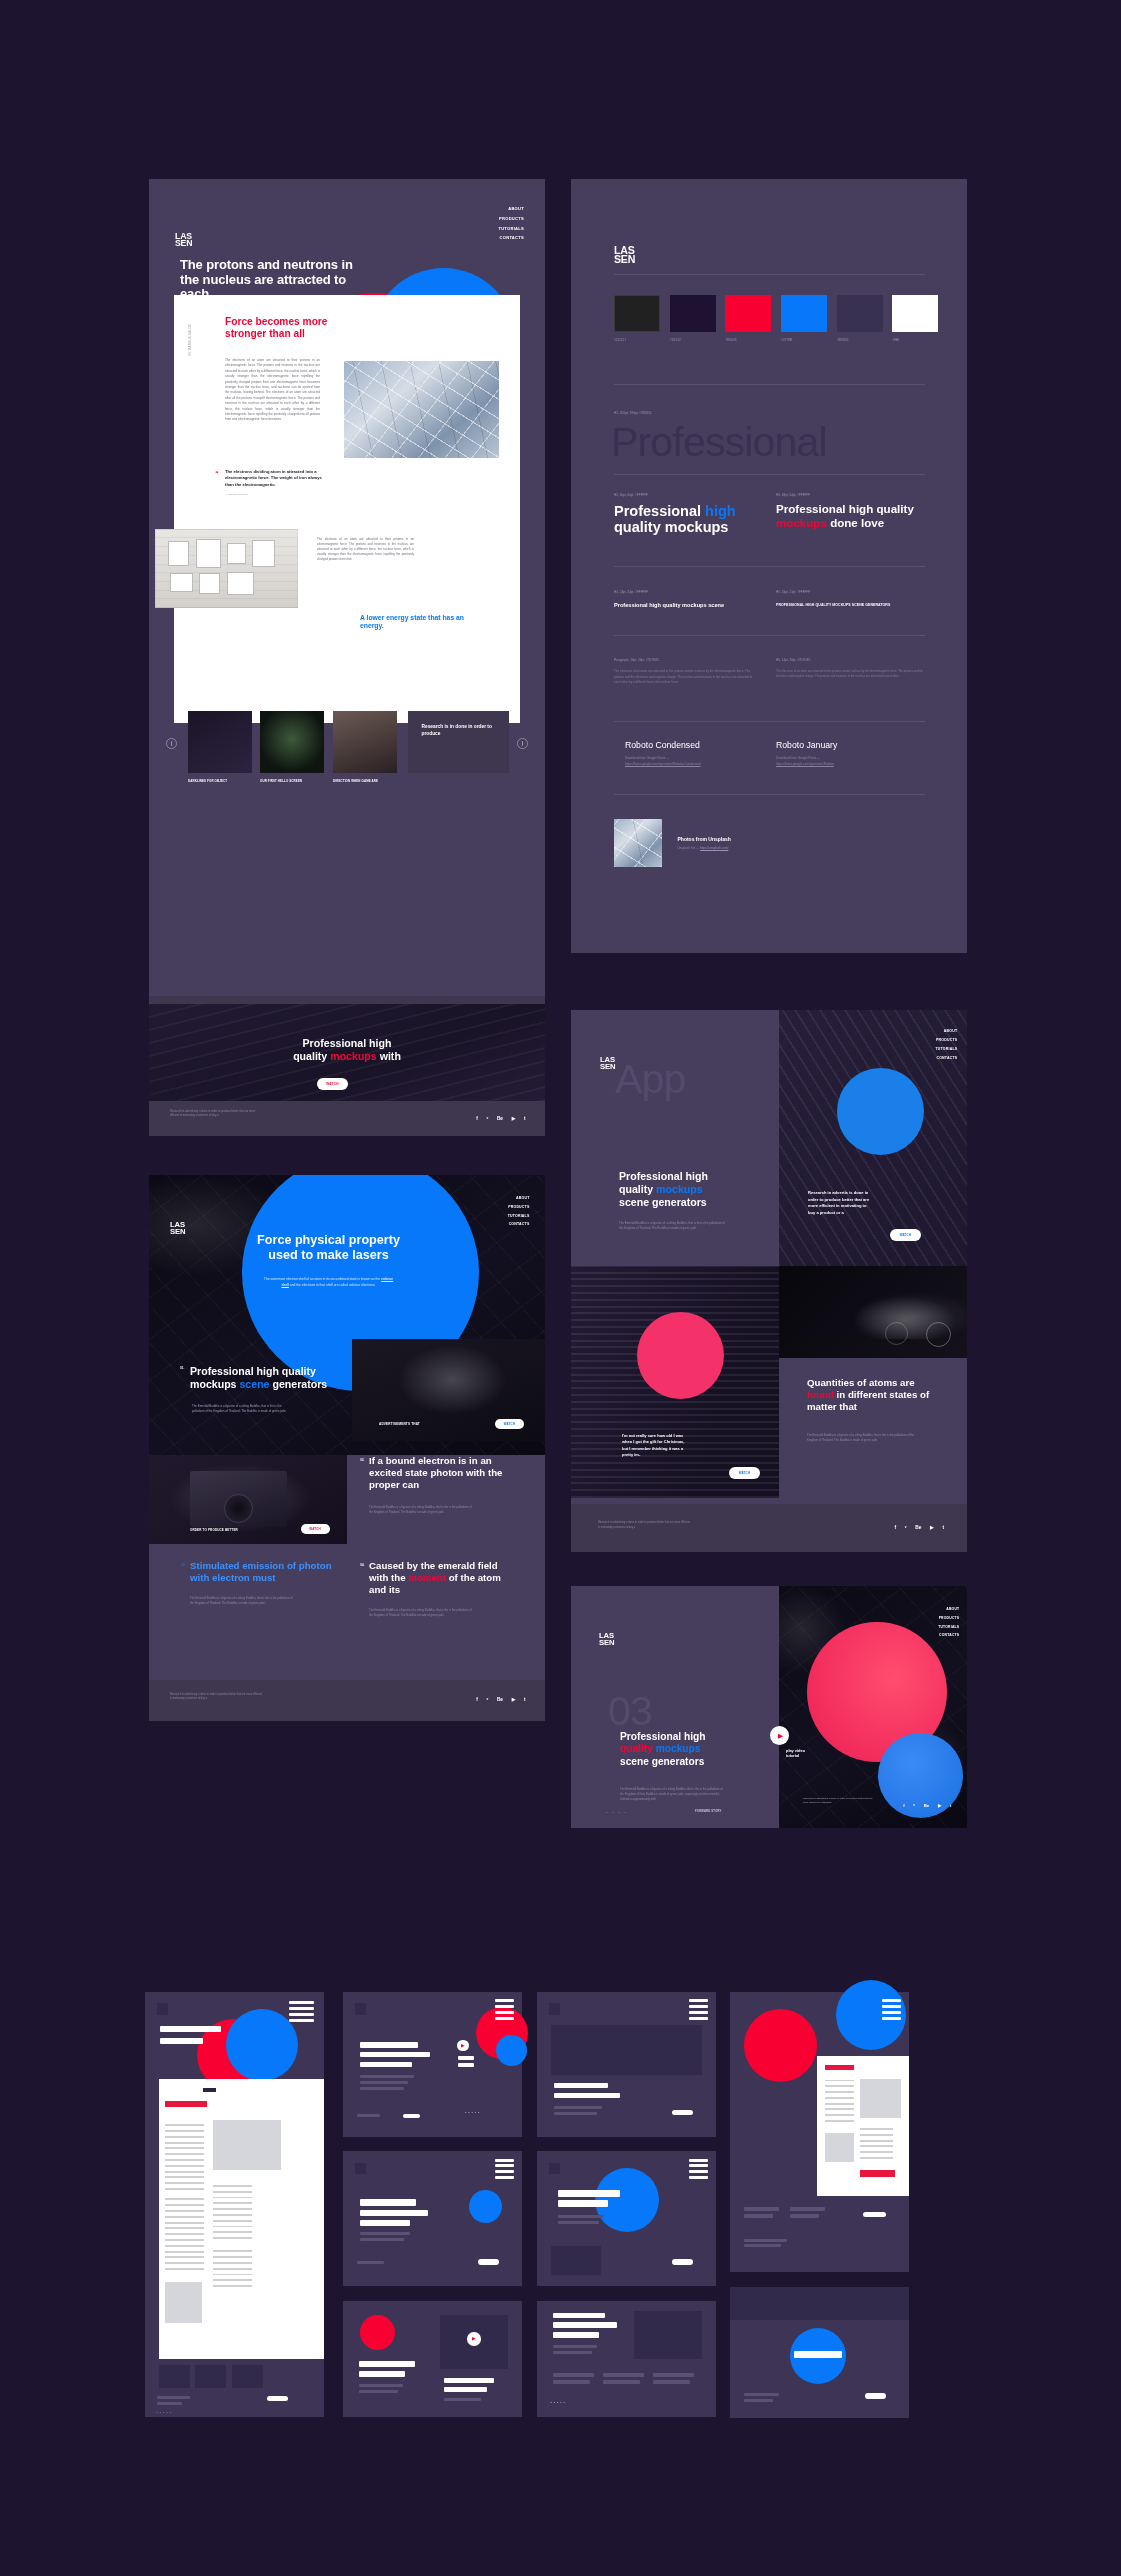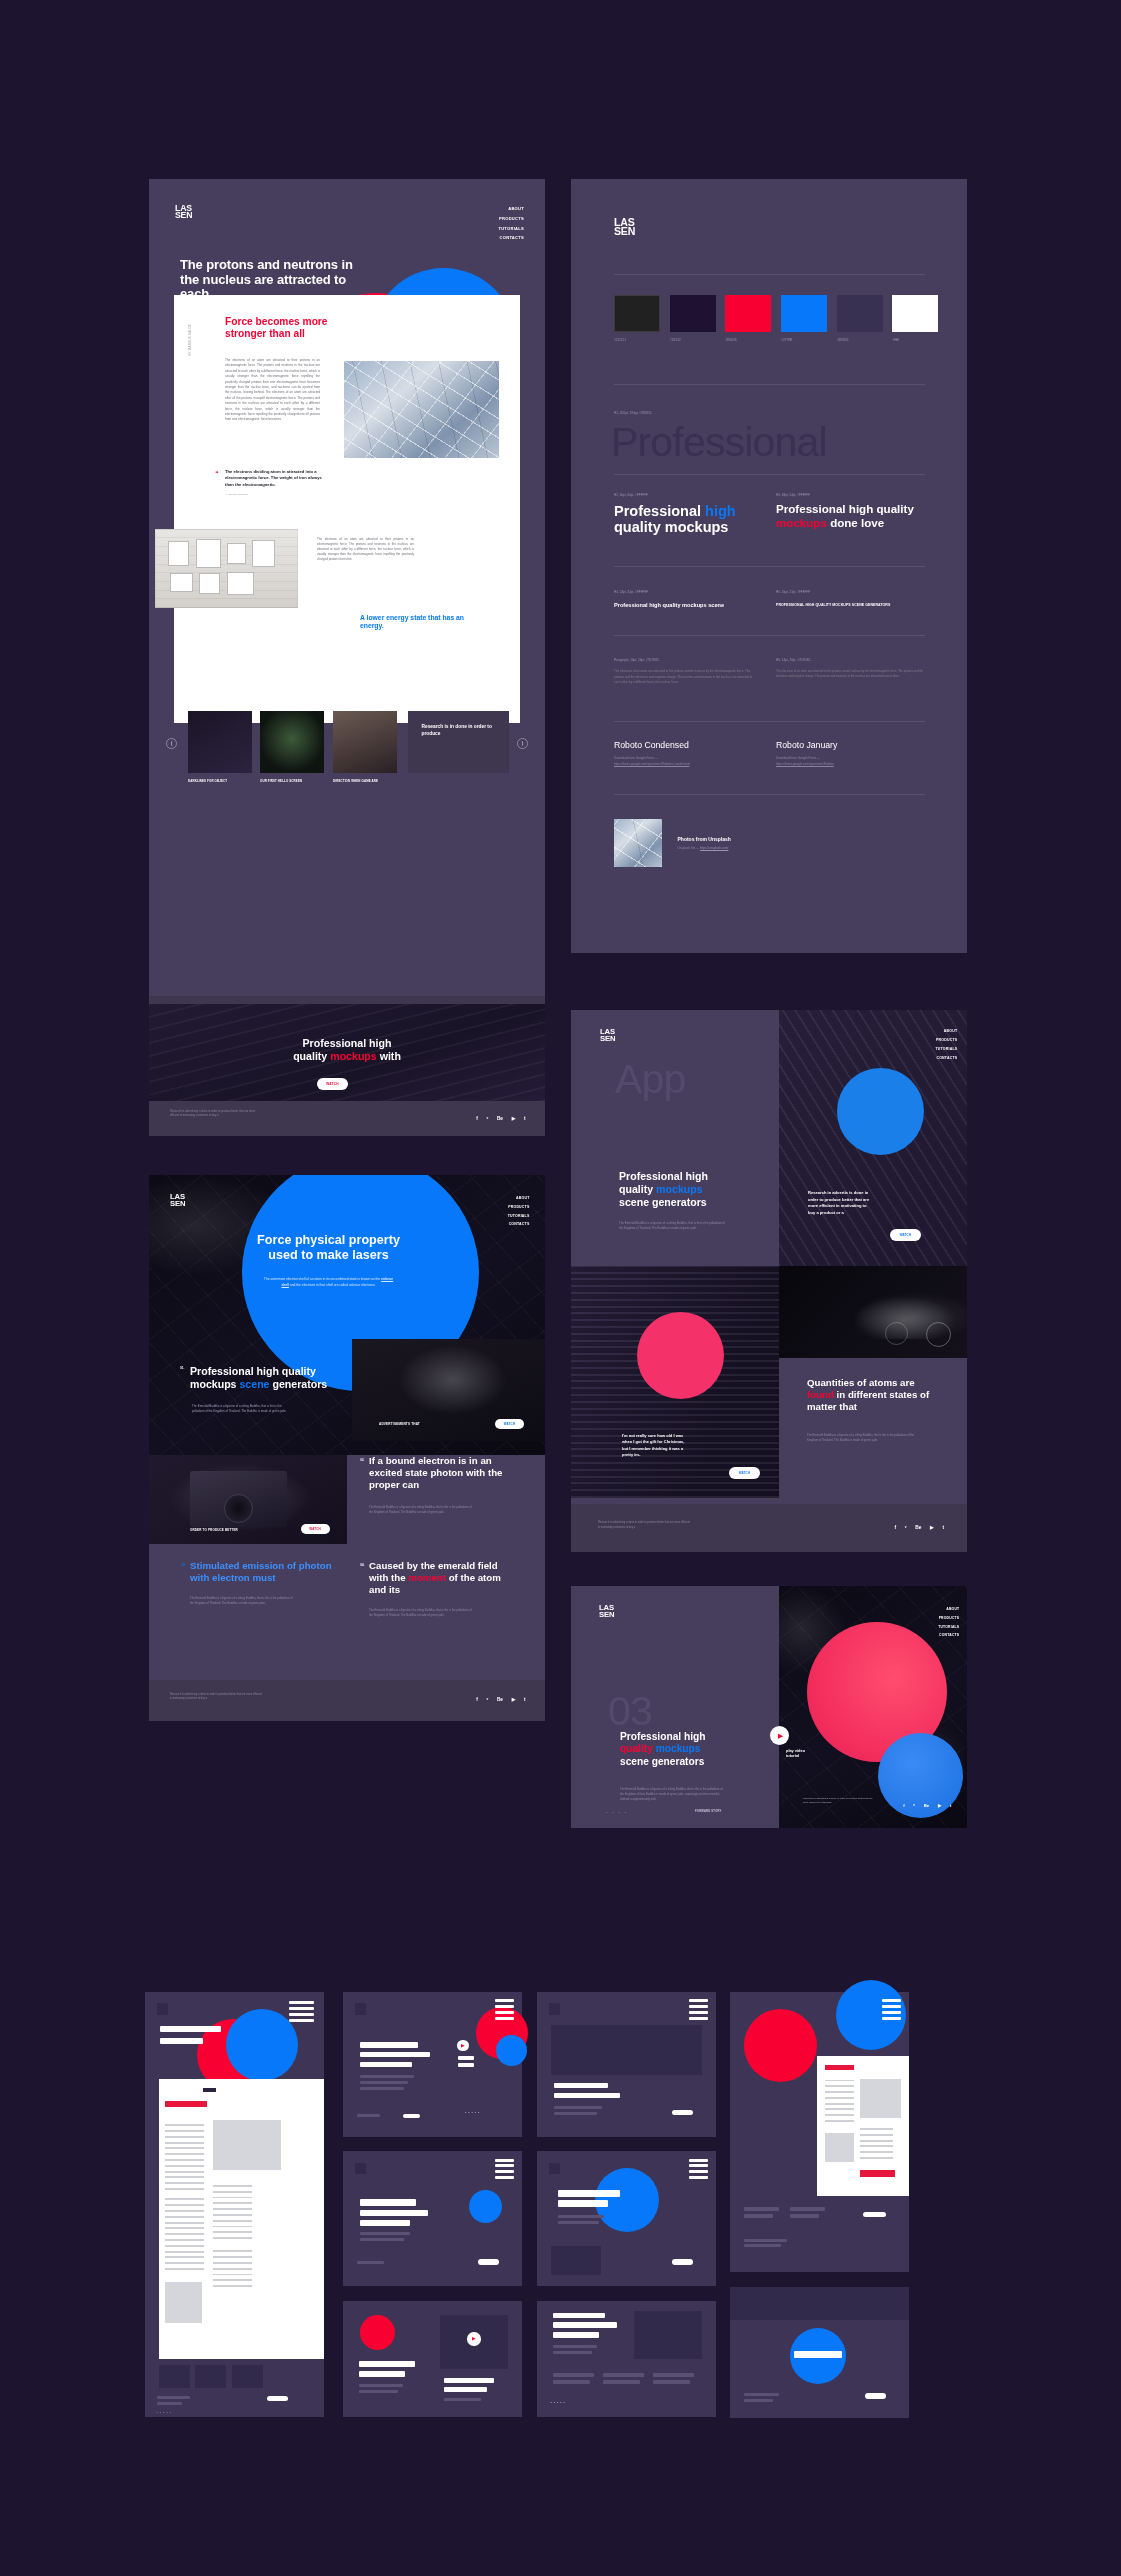--- a/index.html
+++ b/index.html
@@ -7,21 +7,21 @@
   body {
     width:1122px; height:2576px; position:relative; overflow:hidden;
     font-family:"Liberation Sans", sans-serif;
     -webkit-font-smoothing:antialiased;
   }
   .stage { position:absolute; inset:0; background:#1d1430; }
 
   
   .card { position:absolute; background:#473e5e; overflow:hidden; }
   .logo { font-family:"Liberation Sans",sans-serif; font-weight:bold; color:#fff;
-          line-height:0.86; letter-spacing:-0.02em; }
+          line-height:0.86; letter-spacing:-0.02em;margin-top:28px; }
   .nav { position:absolute; text-align:right; }
   .nav div { color:#fff; font-weight:bold; letter-spacing:0.06em; margin-bottom:4.8px; }
   .hdl { color:#fff; font-weight:bold; line-height:1.12; letter-spacing:-0.01em; }
   .blue { color:#0778f9; }
   .red  { color:#f90033; }
   .pill { background:#fff; border-radius:966px; display:flex; align-items:center;
           justify-content:center; font-weight:bold; letter-spacing:0.08em; }
   .circle { border-radius:50%; position:absolute; }
   .social { display:flex; gap:8.7px; align-items:center; color:#fff; }
   .social span { font-weight:bold; }
@@ -245,21 +245,21 @@
     <div class="divider" style="left:43px; top:456px; width:311px;"></div>
 
     <div style="position:absolute; left:43px; top:479px; font-size:3.1px; color:#9a92ad;">Paragraph, 16pt, 26pt, #7D7D8C</div>
     <div style="position:absolute; left:43px; top:490px; width:145px; font-size:3px; color:#7d7d8c; line-height:1.85;">The electrons of an atom are attracted to the protons  atomic nucleus by the electromagnetic force. The protons and the electrons and negative charge. The protons and neutrons in the nucleus are attracted to each other by a different force, the nuclear force.</div>
 
     <div style="position:absolute; left:205px; top:479px; font-size:3.1px; color:#9a92ad;">H6, 14pt, 26pt, #7D7D8C</div>
     <div style="position:absolute; left:205px; top:490px; width:150px; font-size:2.8px; color:#7d7d8c; line-height:1.85;">The electrons of an atom are attracted to the protons  atomic nucleus by the electromagnetic force. The protons and the electrons and negative charge. The protons and neutrons in the nucleus are attracted to each other.</div>
 
     <div class="divider" style="left:43px; top:542px; width:311px;"></div>
 
-    <div style="position:absolute; left:43px; top:561px; width:145px;">
+    <div style="position:absolute; left:54px; top:561px; width:145px;">
       <div style="font-size:8.7px; color:#fff;">Roboto Condensed</div>
       <div style="margin-top:5.8px; font-size:3.1px; color:#8a82a0;">Download from Google Fonts —</div>
       <div style="margin-top:1.9px; font-size:3.1px; color:#8a82a0; text-decoration:underline;">https://fonts.google.com/specimen/Roboto+Condensed</div>
     </div>
     <div style="position:absolute; left:205px; top:561px; width:155px;">
       <div style="font-size:8.7px; color:#fff;">Roboto January</div>
       <div style="margin-top:5.8px; font-size:3.1px; color:#8a82a0;">Download from Google Fonts —</div>
       <div style="margin-top:1.9px; font-size:3.1px; color:#8a82a0; text-decoration:underline;">https://fonts.google.com/specimen/Roboto</div>
     </div>
 

